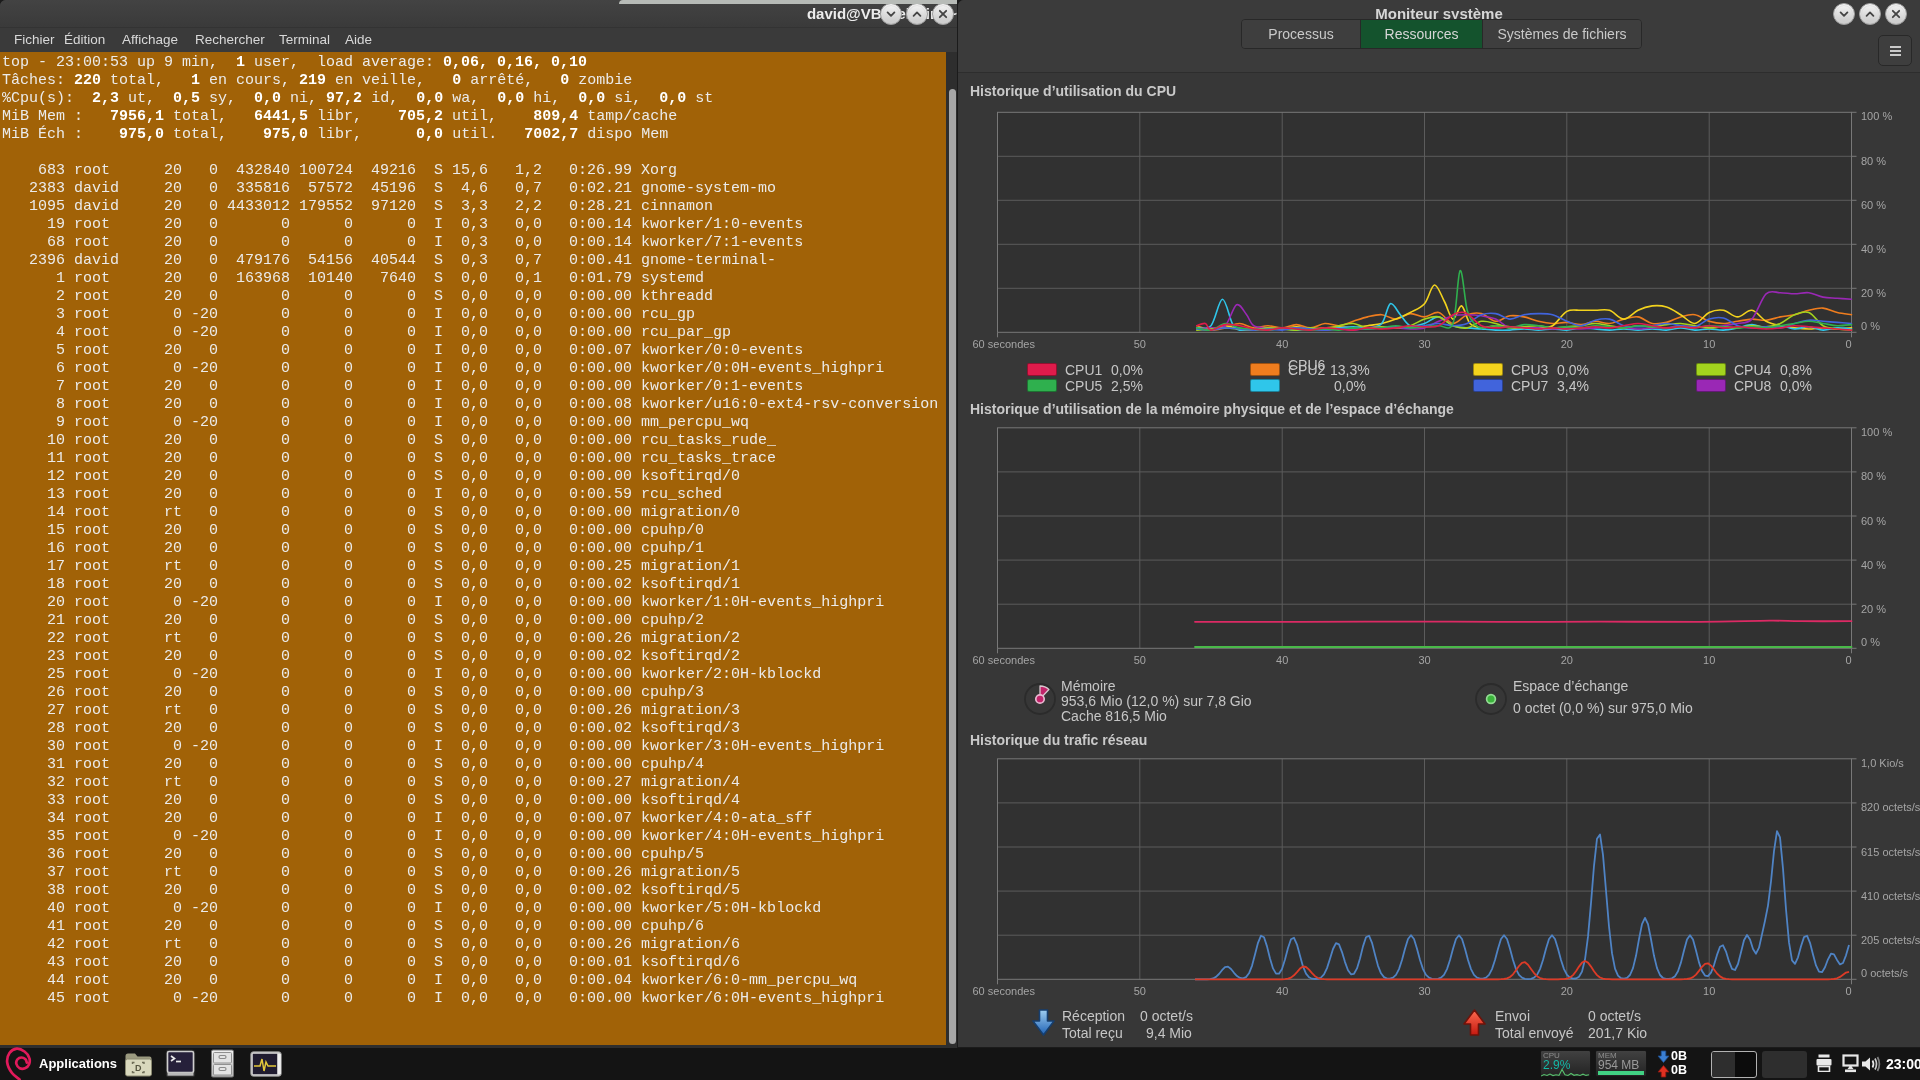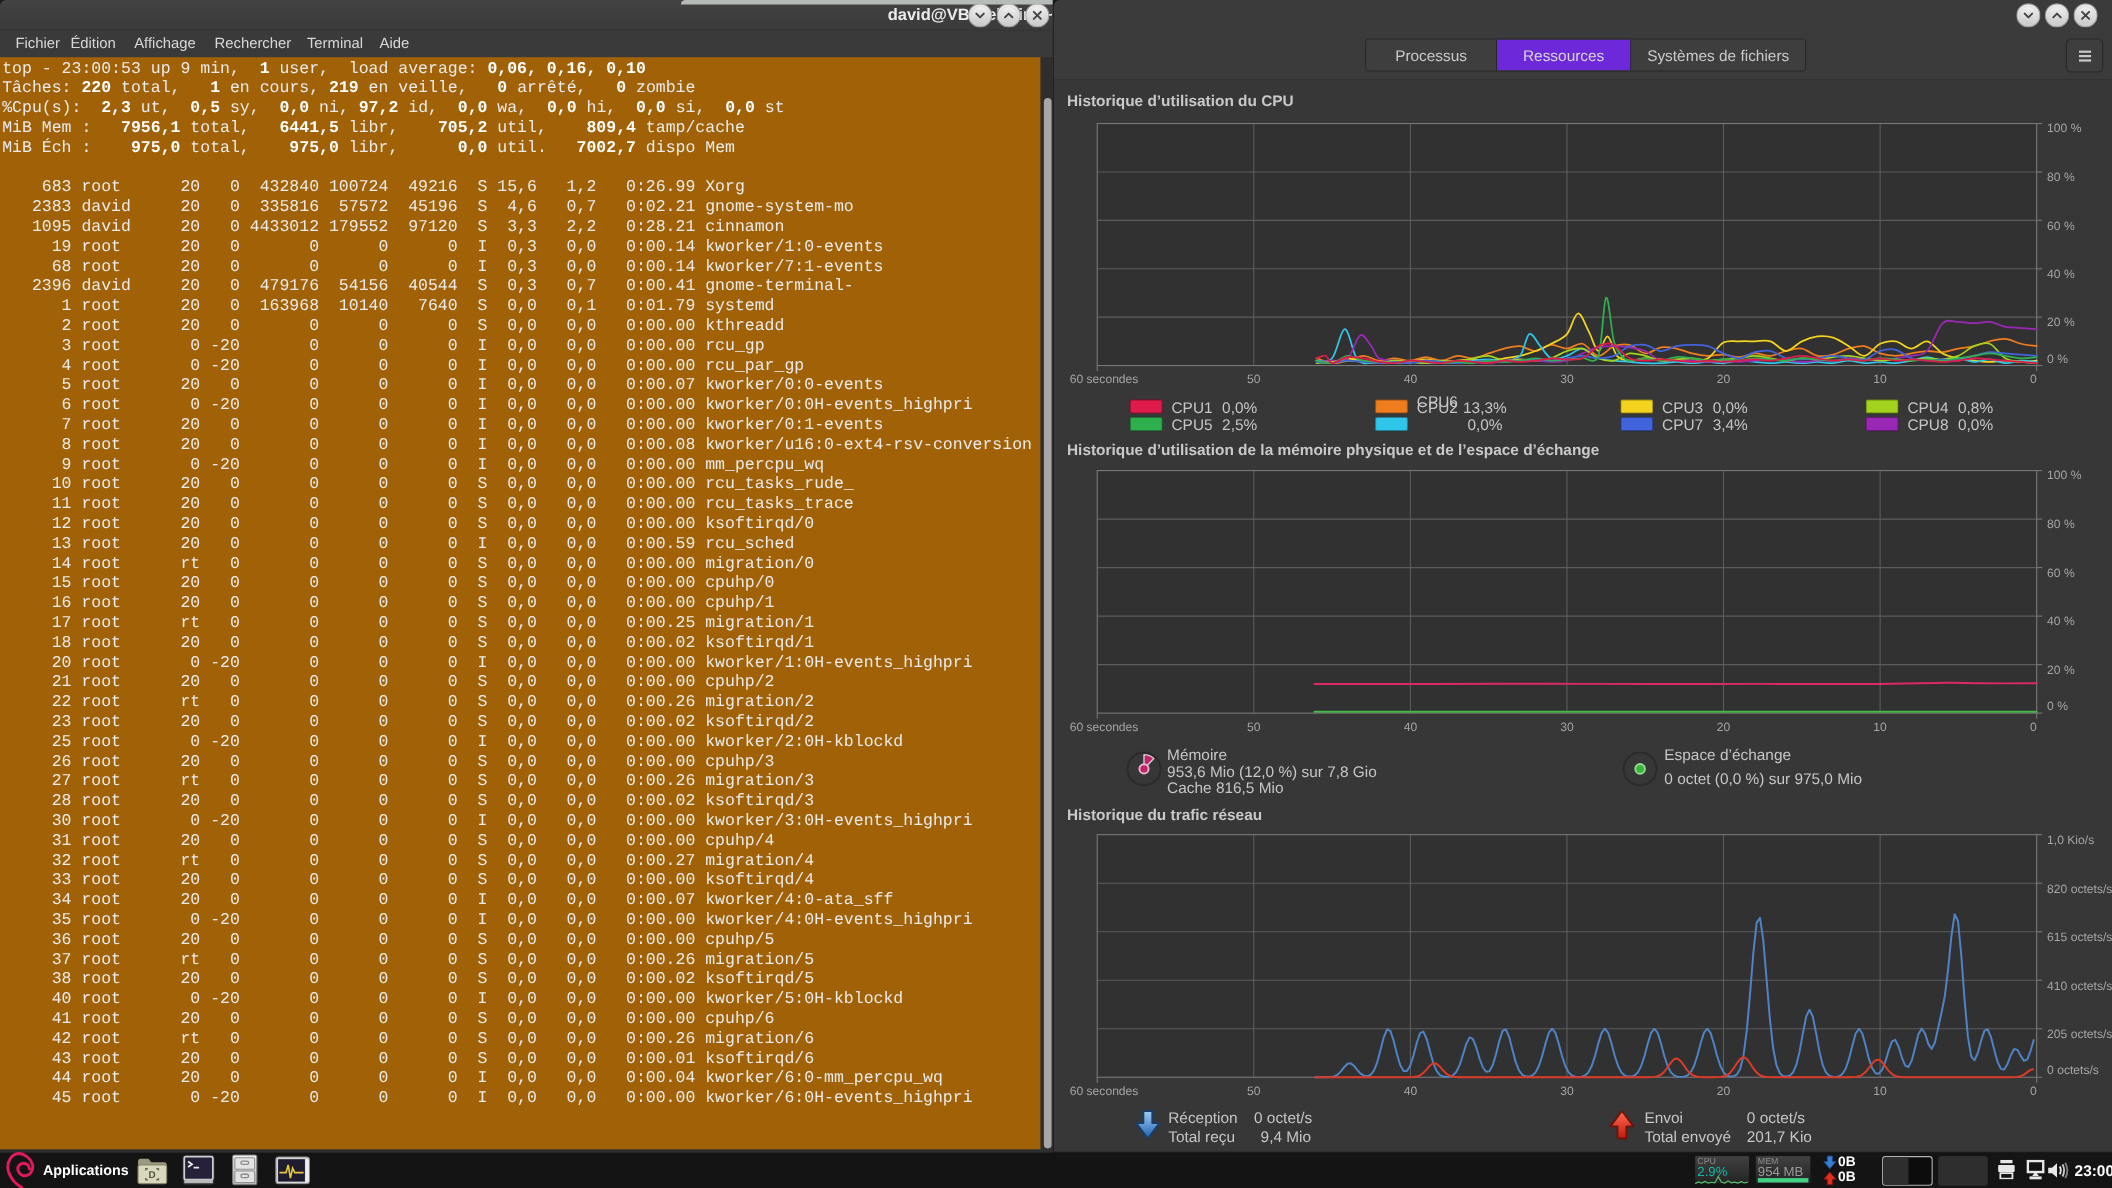--- a/index.html
+++ b/index.html
@@ -12,24 +12,24 @@
 #term .menubar span{position:absolute;top:4px;font-size:13.5px;color:#d8d8d8}
 #tout{position:absolute;left:0;top:52px;width:946px;height:993px;background:#a16207;color:#ebebeb;font-family:"Liberation Mono", monospace;font-size:15px;line-height:18px;padding:2px 0 0 2px;overflow:hidden;white-space:pre}
 #tout b{color:#fff}
 #tout .hdr{display:inline-block;width:945px;margin-left:-2px;padding-left:2px;background:#fbfbfb;color:#111;font-weight:normal}
 #scrolltrough{position:absolute;left:946px;top:52px;width:11px;height:993px;background:#2e2e2e}
 #scrollhandle{position:absolute;left:949px;top:89px;width:7px;height:955px;background:#a7a7a7;border-radius:4px}
 #termbot{position:absolute;left:0;top:1045px;width:957px;height:3px;background:#2e2e2e}
 #mon{position:absolute;left:958px;top:0;width:962px;height:1047px;background:#373737;border-radius:6px 0 0 0}
 #mon .titlebar{position:absolute;left:0;top:0;width:100%;height:73px;background:#3b3b3b;border-radius:6px 0 0 0;border-bottom:1px solid #2d2d2d}
 #mon .title{position:absolute;width:100%;top:5px;text-align:center;font-weight:bold;font-size:15px;color:#d6d6d6}
-.tabs{position:absolute;left:1241px;top:35px;width:401px;height:30px;border:1px solid #282828;border-radius:4px;display:flex;overflow:hidden}
+.tabs{position:absolute;left:1241px;top:19px;width:401px;height:30px;border:1px solid #282828;border-radius:4px;display:flex;overflow:hidden}
 .tab{background:#3e3e3e;color:#c9c9c9;font-size:14px;text-align:center;line-height:28px;border-right:1px solid #282828}
 .tab:last-child{border-right:none}
-.tab.active{background:#6d28d9;color:#d6d6d6}
+.tab.active{background:#14532d;color:#d6d6d6}
 #hamb{position:absolute;left:1878px;top:35px;width:34px;height:31px;border:1px solid #282828;border-radius:5px;background:#3e3e3e}
 #hamb i{position:absolute;left:11px;width:11px;height:2px;background:#c9c9c9}
 .sect{position:absolute;font-weight:bold;font-size:14px;color:#c9c9c9}
 .sw{position:absolute;width:30px;height:13px;border-radius:2px;border:1px solid rgba(0,0,0,0.35)}
 .lg{position:absolute;font-size:14px;color:#c6c6c6;white-space:nowrap}
 #panel{position:absolute;left:0;top:1048px;width:1920px;height:32px;background:#141414}
 .tray{position:absolute;height:27px;background:linear-gradient(#414141,#232323);border:1px solid #161616;border-radius:2px}
 </style></head><body>
 <div id="desk">
     <div id="backwin"></div>
@@ -126,20 +126,21 @@
     <svg class="abs" style="left:932.0px;top:3.0px" width="22" height="22" viewBox="-11 -11 22 22">
       <circle cx="0" cy="0" r="10.5" fill="url(#btng)" stroke="#9c9c9c" stroke-width="1"></circle>
       <circle cx="0" cy="0" r="8.4" fill="none" stroke="#d6d6d6" stroke-width="1" opacity="0.55"></circle>
       <g fill="none" stroke="#444" stroke-width="1.8" stroke-linecap="round" stroke-linejoin="round">
         <line x1="-3.2" y1="-3.2" x2="3.2" y2="3.2"></line>
         <line x1="-3.2" y1="3.2" x2="3.2" y2="-3.2"></line>
       </g>
     </svg>
     <div id="mon">
       <div class="titlebar"></div>
+      <div class="title">Moniteur système</div>
     </div>
     <svg class="abs" style="left:1832.5px;top:3.0px" width="22" height="22" viewBox="-11 -11 22 22">
       <circle cx="0" cy="0" r="10.5" fill="url(#btng)" stroke="#9c9c9c" stroke-width="1"></circle>
       <circle cx="0" cy="0" r="8.4" fill="none" stroke="#d6d6d6" stroke-width="1" opacity="0.55"></circle>
       <g fill="none" stroke="#444" stroke-width="1.8" stroke-linecap="round" stroke-linejoin="round">
         <polyline points="-3.4,-1.6 0,1.8 3.4,-1.6"></polyline>
       </g>
     </svg>
     <svg class="abs" style="left:1858.5px;top:3.0px" width="22" height="22" viewBox="-11 -11 22 22">
       <circle cx="0" cy="0" r="10.5" fill="url(#btng)" stroke="#9c9c9c" stroke-width="1"></circle>

